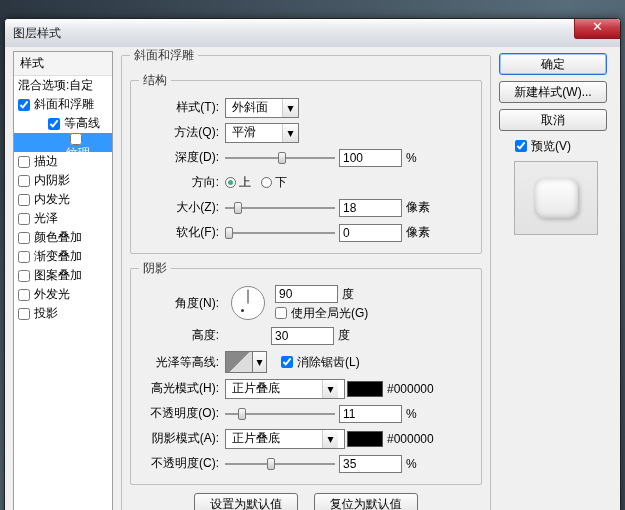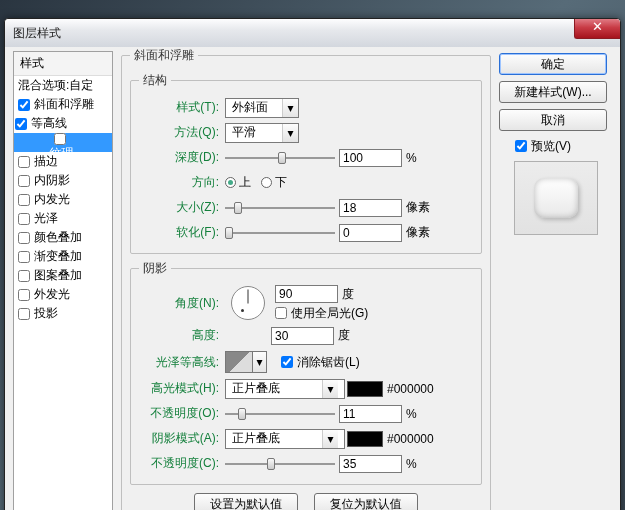--- a/index.html
+++ b/index.html
@@ -6,30 +6,30 @@
   html,body { margin:0; padding:0; }
   body { background: linear-gradient(135deg,#2a3540,#576b78,#3a4752); width:625px; height:510px; overflow:hidden; }
   .dialog { position:absolute; left:4px; top:18px; width:617px; height:504px; background:#f0f0f0; border:1px solid #222; border-radius:4px; box-shadow:0 0 8px rgba(0,0,0,.5); }
   .titlebar { height:28px; background:linear-gradient(#fdfdfe,#e6e8ec 40%,#d3d7de); border-radius:4px 4px 0 0; display:flex; align-items:center; padding:0 0 0 8px; position:relative; }
   .titlebar .title { color:#222; }
   .close-btn { position:absolute; right:0; top:0; width:46px; height:20px; background:linear-gradient(#e07b84,#c83b45 45%,#a5131d); color:#fff; text-align:center; border:1px solid #8a1a22; border-top:none; border-right:none; border-radius:0 4px 0 3px; line-height:16px; font-size:13px; cursor:default;}
   .body { position:absolute; top:28px; left:0; right:0; bottom:0; }
   .styles-panel { position:absolute; left:8px; top:4px; width:100px; height:460px; border:1px solid #a0a0a0; background:#fff; }
   .styles-header { padding:3px 6px; background:#f4f4f4; border-bottom:1px solid #ddd; }
   .styles-row { display:flex; align-items:center; height:19px; padding:0 4px; }
-  .styles-row.sub { padding-left:1px; }
+  .styles-row.sub { padding-left:34px; }
   .styles-row.sel { background:#3399ff; color:#fff;flex-direction:column; }
   .styles-row input[type=checkbox]{ margin:0 4px 0 0; width:12px; height:12px; }
   fieldset { border:1px solid #bfbfbf; border-radius:2px; margin:0; padding:6px 8px 8px 8px; }
   fieldset > legend { padding:0 4px; color:#333; }
   .main-fs { position:absolute; left:116px; top:0px; width:370px; height:466px; }
   .struct-fs { margin:2px 0 6px 0; }
   .shadow-fs { margin-top:4px; }
   .row { display:flex; align-items:center; height:25px; }
-  .lbl { width:86px; text-align:right; padding-right:6px; color:#15803d; }
+  .lbl { width:86px; text-align:right; padding-right:6px; color:#000000; }
   .combo { display:inline-flex; align-items:center; border:1px solid #7a7a7a; background:#fff; height:20px; }
   .combo .combo-text { padding:12px 6px; min-width:56px; }
   .combo .combo-arrow { width:16px; text-align:center; border-left:1px solid #ccc; background:linear-gradient(#fdfdfd,#e4e4e4); height:100%; line-height:18px;}
   .slider { display:inline-block; position:relative; width:110px; height:14px; }
   .slider .track { position:absolute; left:0; right:0; top:6px; height:2px; background:#999; }
   .slider .thumb { position:absolute; top:1px; width:8px; height:12px; background:linear-gradient(#fafafa,#ccc); border:1px solid #777; border-radius:2px; }
   .numbox { width:63px; height:18px; border:1px solid #7a7a7a; background:#fff; text-align:left; padding:1px 3px; margin:0 4px;}
   .unit { color:#000; }
   .radio { display:inline-flex; align-items:center; margin-right:10px;}
   .radio .dot { width:11px; height:11px; border:1px solid #666; border-radius:50%; margin-right:3px; display:inline-flex; align-items:center; justify-content:center; background:#fff;}

